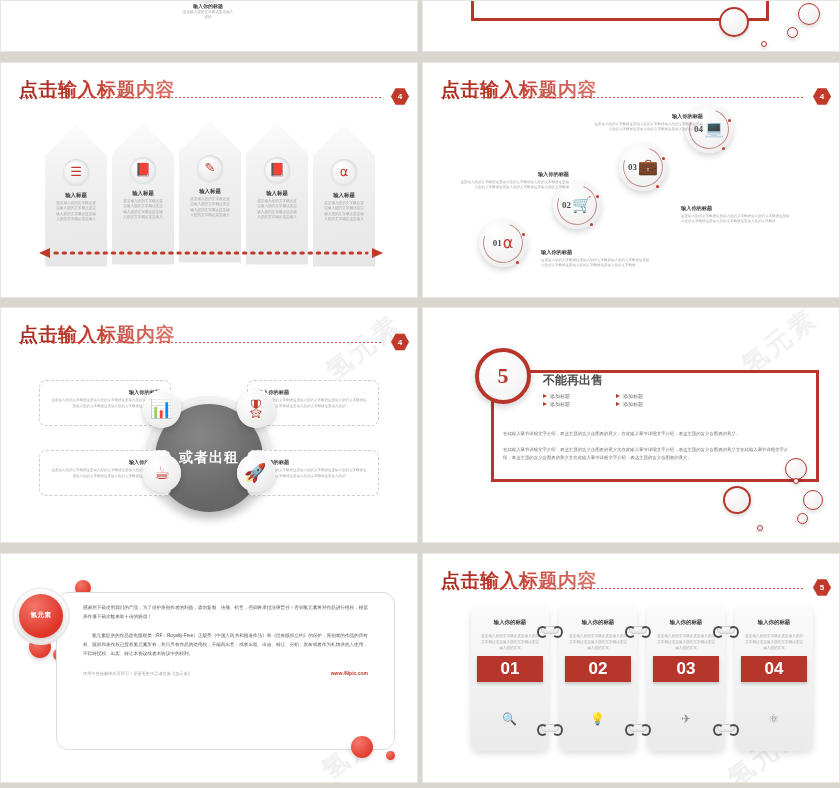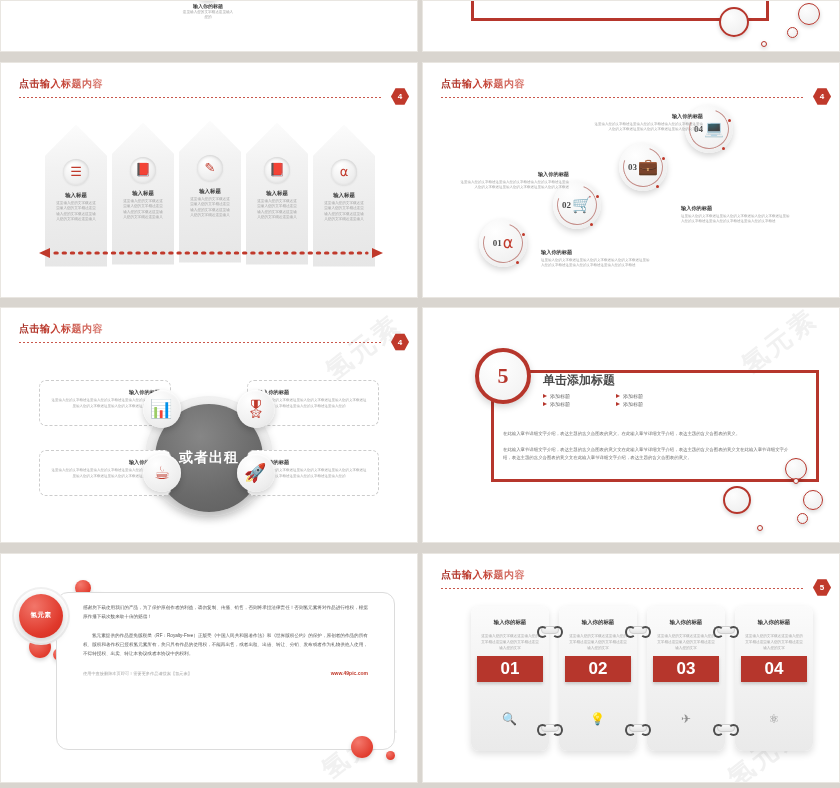--- a/index.html
+++ b/index.html
@@ -20,21 +20,21 @@
   }
   .slide {
     position:relative;
     background:#fff;
     overflow:hidden;
     border:1px solid #e9e6e1;
   }
   
   .sl-title {
     position:absolute; left:18px; top:14px;
-    font-size:10px; font-weight:bold;
+    font-size:19px; font-weight:bold;
     letter-spacing:.5px;
     background:linear-gradient(90deg,#a32a20 0%,#c0392b 40%,#d9796f 100%);
     -webkit-background-clip:text; background-clip:text;
     color:transparent;
     white-space:nowrap;
   }
   .sl-rule {
     position:absolute; left:18px; right:36px; top:34px;
     height:1px;
     background-image:linear-gradient(90deg,#c0392b 0 2px, transparent 2px 4px);
@@ -382,21 +382,21 @@
     <div class="hub-ic" style="right:142px;top:146px;">🚀</div>
   </div>
 
   <div class="slide" style="height:236px;">
     <div class="wm" style="right:16px;top:16px;">氢元素</div>
 
     <div class="n5-ring">5</div>
     <div class="n5-frame"></div>
 
     <div style="position:absolute;left:120px;top:64px;">
-      <div class="n5-h">单击添加标题</div>
+      <div class="n5-h">不能再出售</div>
       <div class="n5-bullets">
         <div class="n5-b">
             <span class="tri"></span>
             <span>添加标题</span>
           </div>
         <div class="n5-b">
             <span class="tri"></span>
             <span>添加标题</span>
           </div>
         <div class="n5-b">

